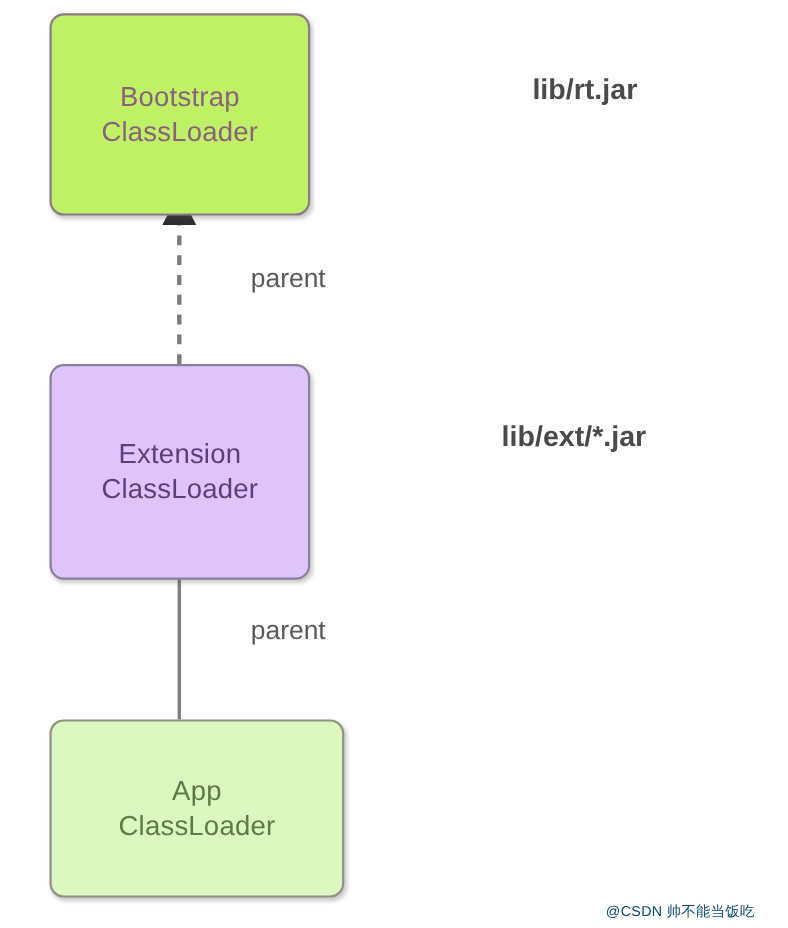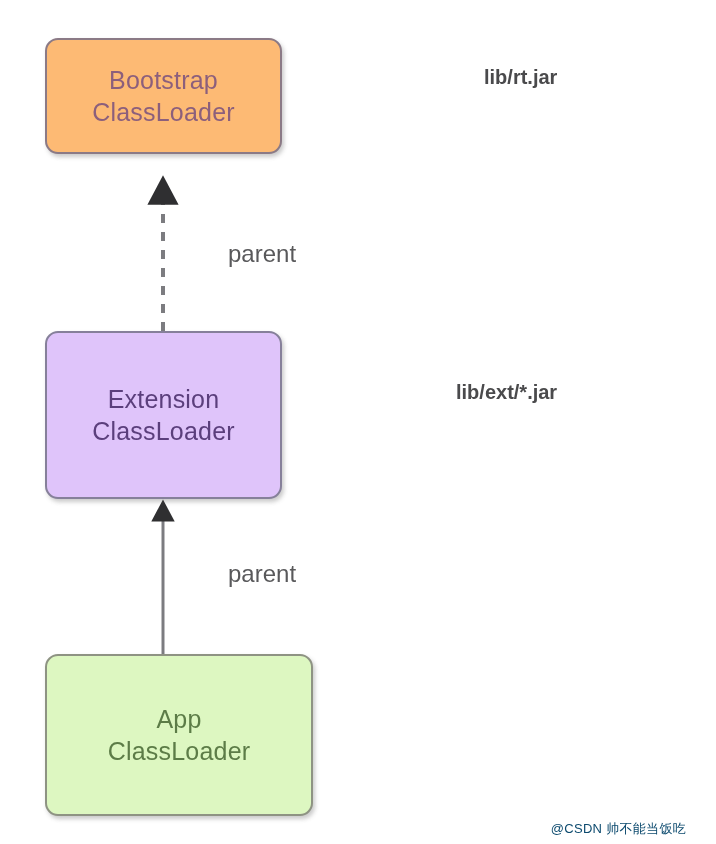--- a/index.html
+++ b/index.html
@@ -37,29 +37,28 @@
     line-height: 1.30;
     font-size: 25px;
     letter-spacing: 0.2px;
     box-shadow: 2px 3px 4px rgba(80,80,80,0.30);
     user-select: none;
   }
   .node .line { display: block; white-space: nowrap; }
 
   #node-bootstrap {
     left: 45px;  top: 12px;
-    width: 237px; height: 116px;
-    background: #fdba74;
+    width: 237px; height: 184px;
+    background: #bef264;
     border-color: #8b7a86;
     color: #8c5f7c;
-    margin-top: 26px;
   }
   #node-extension {
     left: 45px;  top: 331px;
-    width: 237px; height: 168px;
+    width: 237px; height: 196px;
     background: #dfc4fa;
     border-color: #86809a;
     color: #5b3f7c;
   }
   #node-app {
     left: 45px;  top: 654px;
     width: 268px; height: 162px;
     background: #ddf7c1;
     border-color: #8e9383;
     color: #5c7c47;
@@ -81,21 +80,21 @@
     white-space: nowrap;
     user-select: none;
     margin-left: 40px;
   }
   #label-parent-upper { left: 188px; top: 240px; }
   #label-parent-lower { left: 188px; top: 560px; }
 
   
   .annotation {
     position: absolute;
-    font-size: 20px;
+    font-size: 26px;
     font-weight: bold;
     color: #4a4a4c;
     white-space: nowrap;
     user-select: none;
   }
   #annot-rt    { left: 484px; top: 66px; }
   #annot-ext   { left: 456px; top: 381px; }
   #annot-cp    { left: 479px; top: 708px; }
 
   

